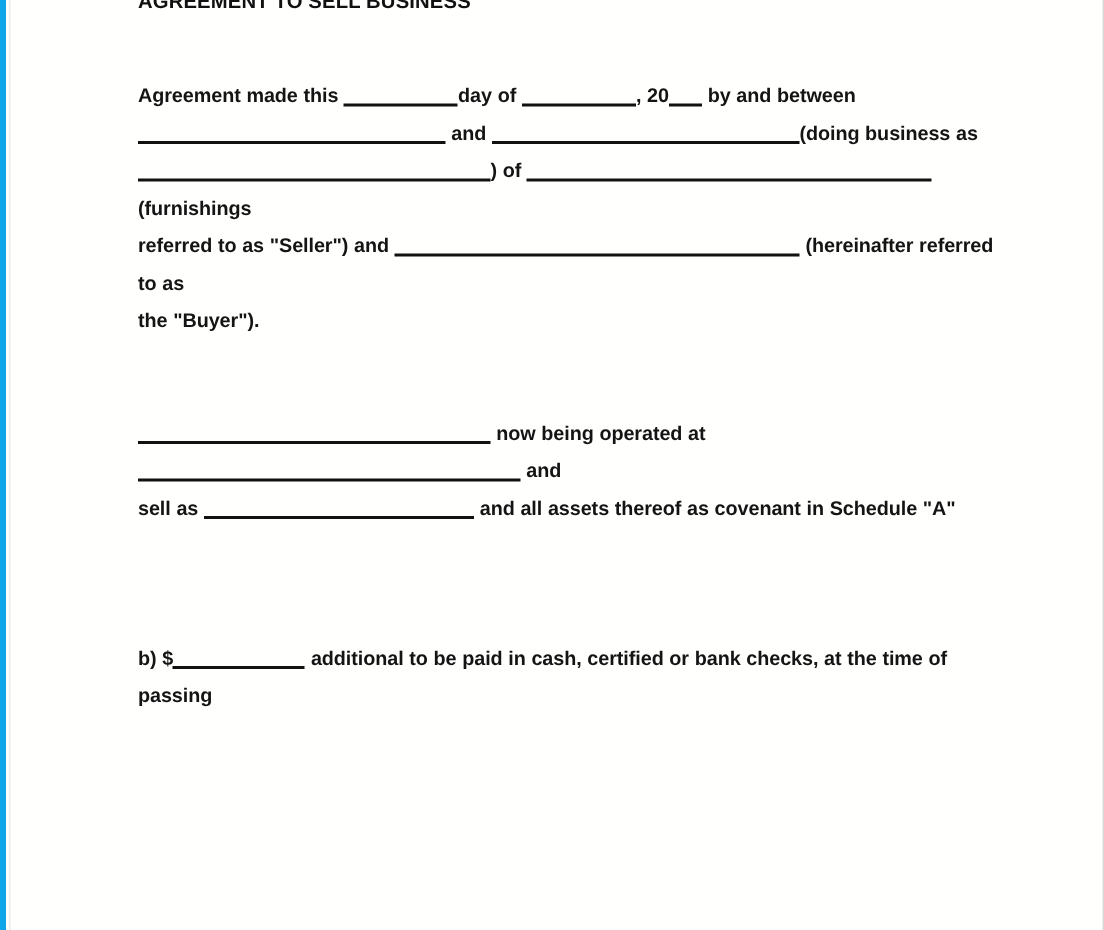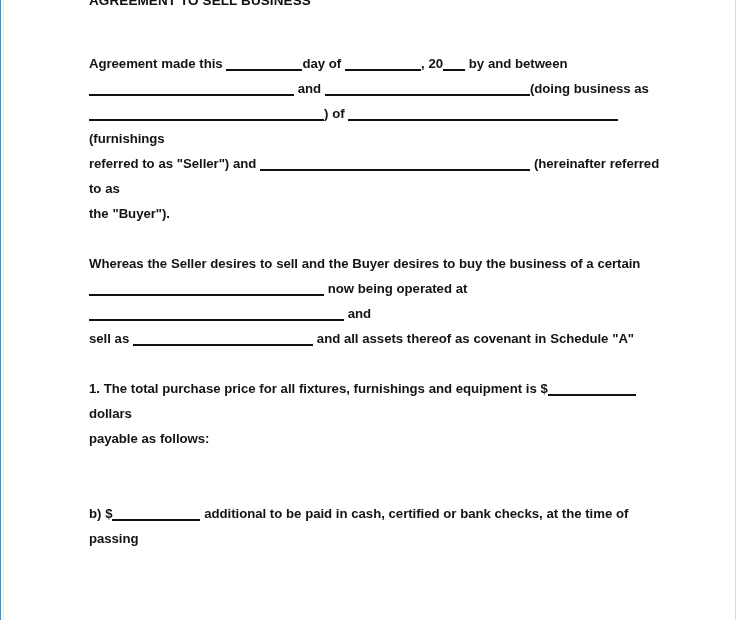--- a/index.html
+++ b/index.html
@@ -15,21 +15,21 @@
     font-family: "Liberation Sans", sans-serif;
   }
 
   
   #page-sheet {
     position: relative;
     width: 736px;
     height: 620px;
     box-sizing: border-box;
     background: #fffffe;
-    border-left: 1px solid #0ea5e9;
+    border-left: 4px solid #0ea5e9;
     border-right: 1px solid #d9d9d9;
     overflow: hidden;
   }
 
   
   #page-sheet::before {
     content: "";
     position: absolute;
     left: 2px;
     top: 0;
@@ -116,41 +116,34 @@
       <span>referred to as "Seller") and</span>
       <span class="blank b-6xl"></span>
       <span>(hereinafter referred to as</span>
       <br>
       <span>the "Buyer").</span>
     </p>
 
     <div class="spacer-25"></div>
 
     <p class="para">
-      <span>Whereas the Seller desires to sell and the Buyer desires to buy the business of a certain</span>
       <br>
       <span class="blank b-4xl"></span>
       <span>now being operated at</span>
       <span class="blank b-5xl"></span>
       <span>and</span>
       <br>
       <span>sell as</span>
       <span class="blank b-2xl"></span>
       <span>and all assets thereof as covenant in Schedule "A"</span>
       <br>
     </p>
 
     <div class="spacer-25"></div>
 
-    <p class="para">
-      <span>1. The total purchase price for all fixtures, furnishings and equipment is $</span><span class="blank b-lg"></span>
-      <span>dollars</span>
-      <br>
-      <span>payable as follows:</span>
-    </p>
 
     <div class="spacer-25"></div>
 
 
     <div class="spacer-25"></div>
 
     <p class="para">
       <span>b) $</span><span class="blank b-lg"></span>
       <span>additional to be paid in cash, certified or bank checks, at the time of passing</span>
       <br>

